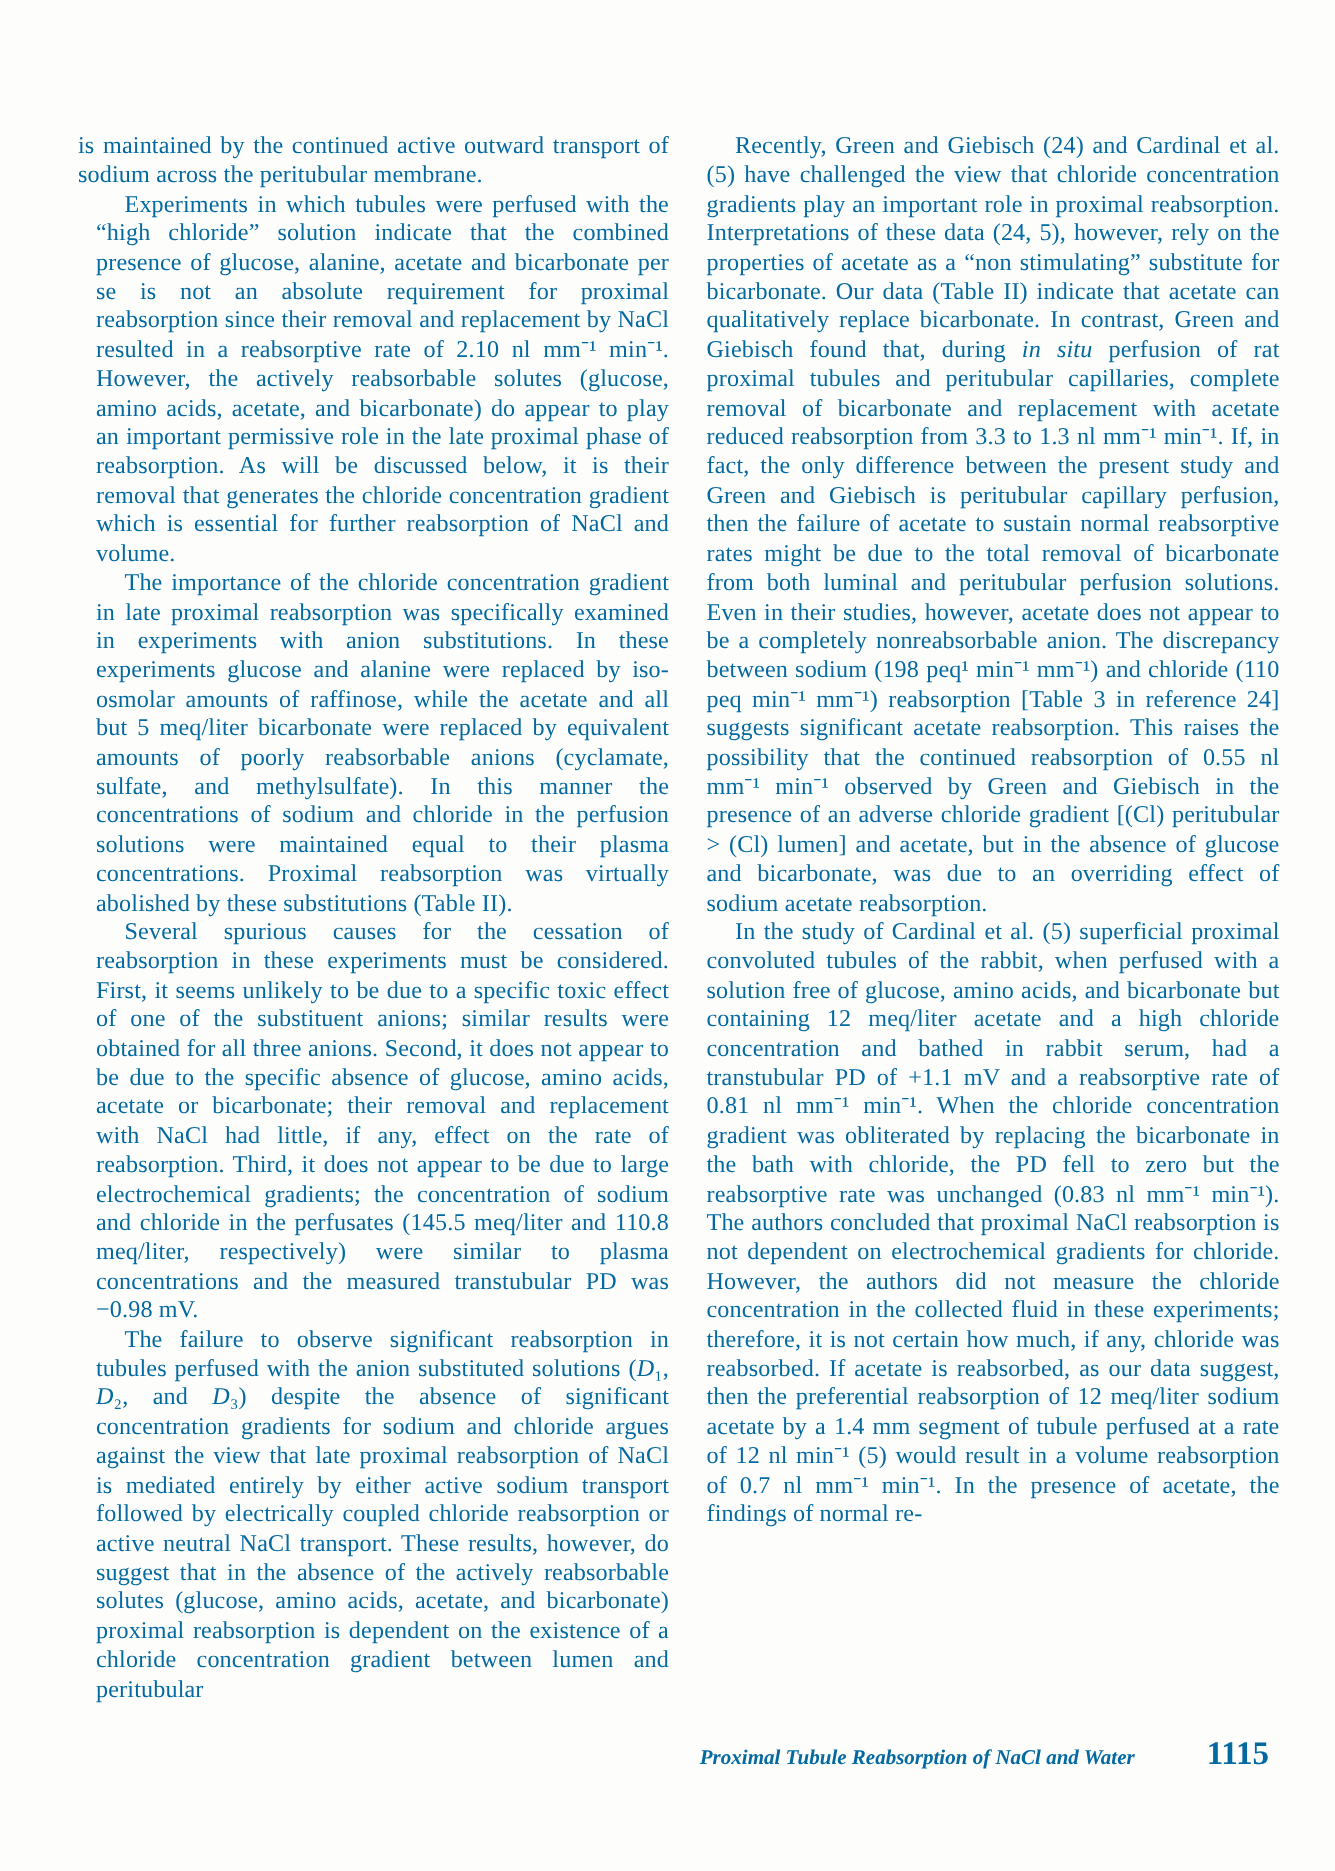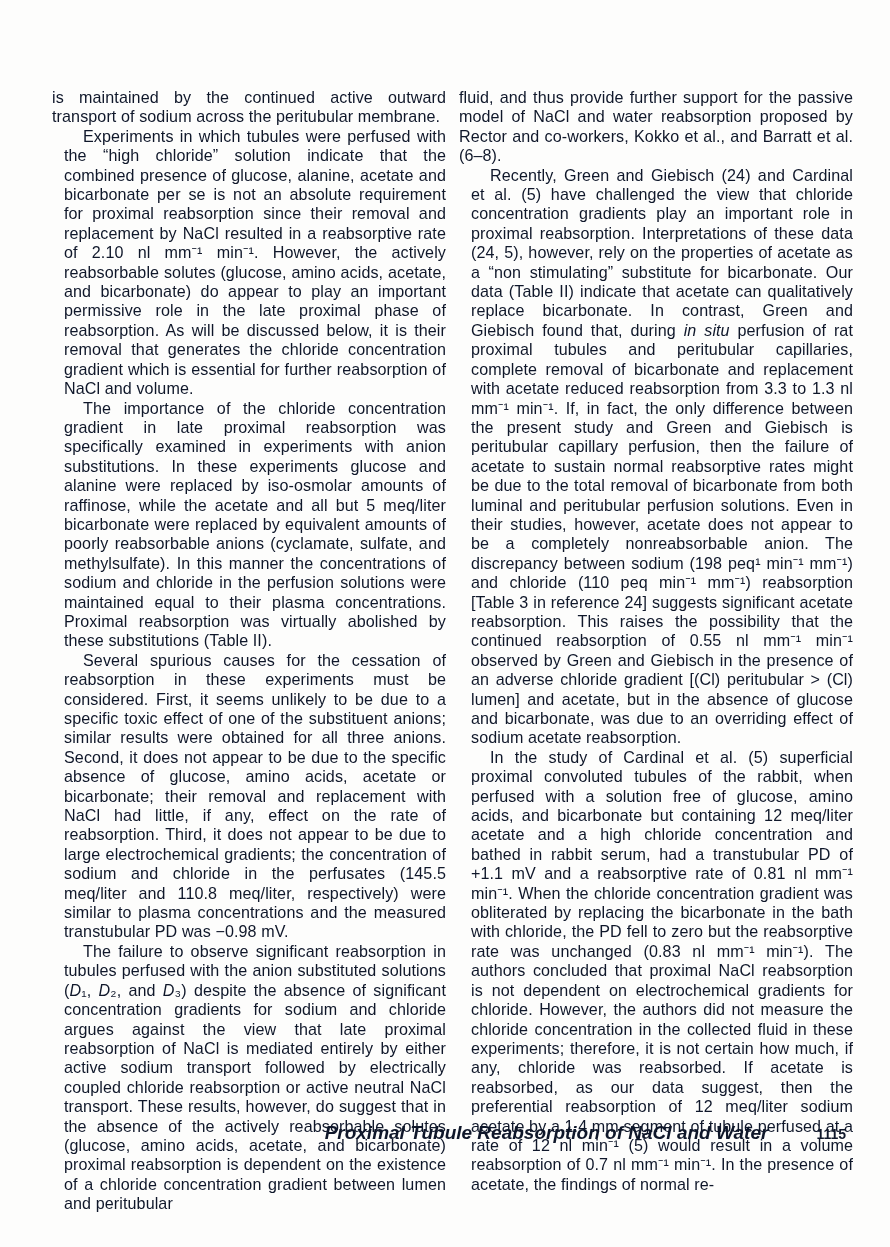--- a/index.html
+++ b/index.html
@@ -5,22 +5,22 @@
   html, body {
     margin: 0;
     padding: 0;
     background: #ffffff;
   }
   .page {
     position: relative;
     width: 890px;
     height: 1247px;
     background: #fdfdfc;
-    color: #0f172a;
-    font-family: Liberation Sans, sans-serif;
+    color: #0369a1;
+    font-family: Liberation Serif, serif;
     overflow: hidden;
   }
   .columns {
     position: absolute;
     top: 88px;
     left: 52px;
     display: flex;
     gap: 13px;
   }
   .col {
@@ -47,41 +47,41 @@
     top: 1122px;
     width: 794px;
     display: flex;
     justify-content: flex-end;
     align-items: baseline;
     gap: 48px;
   }
   .running-title {
     font-style: italic;
     font-weight: 700;
-    font-size: 19px;
+    font-size: 14px;
+    margin-top: 43px;
   }
   .page-number {
     font-weight: 700;
-    font-size: 14px;
+    font-size: 22px;
   }
 </style>
 </head>
 <body>
 
 <div class="page">
   <div class="columns">
     <div class="col">
         <p class="para"><span>is maintained by the continued active outward transport of sodium across the peritubular membrane.</span></p>
         <p class="para indent"><span>Experiments in which tubules were perfused with the “high chloride” solution indicate that the combined presence of glucose, alanine, acetate and bicarbonate per se is not an absolute requirement for proximal reabsorption since their removal and replacement by NaCl resulted in a reabsorptive rate of 2.10 nl mm⁻¹ min⁻¹. However, the actively reabsorbable solutes (glucose, amino acids, acetate, and bicarbonate) do appear to play an important permissive role in the late proximal phase of reabsorption. As will be discussed below, it is their removal that generates the chloride concentration gradient which is essential for further reabsorption of NaCl and volume.</span></p>
         <p class="para indent"><span>The importance of the chloride concentration gradient in late proximal reabsorption was specifically examined in experiments with anion substitutions. In these experiments glucose and alanine were replaced by iso-osmolar amounts of raffinose, while the acetate and all but 5 meq/liter bicarbonate were replaced by equivalent amounts of poorly reabsorbable anions (cyclamate, sulfate, and methylsulfate). In this manner the concentrations of sodium and chloride in the perfusion solutions were maintained equal to their plasma concentrations. Proximal reabsorption was virtually abolished by these substitutions (Table II).</span></p>
         <p class="para indent"><span>Several spurious causes for the cessation of reabsorption in these experiments must be considered. First, it seems unlikely to be due to a specific toxic effect of one of the substituent anions; similar results were obtained for all three anions. Second, it does not appear to be due to the specific absence of glucose, amino acids, acetate or bicarbonate; their removal and replacement with NaCl had little, if any, effect on the rate of reabsorption. Third, it does not appear to be due to large electrochemical gradients; the concentration of sodium and chloride in the perfusates (145.5 meq/liter and 110.8 meq/liter, respectively) were similar to plasma concentrations and the measured transtubular PD was −0.98 mV.</span></p>
         <p class="para indent"><span>The failure to observe significant reabsorption in tubules perfused with the anion substituted solutions (</span><i>D</i><span>₁, </span><i>D</i><span>₂, and </span><i>D</i><span>₃) despite the absence of significant concentration gradients for sodium and chloride argues against the view that late proximal reabsorption of NaCl is mediated entirely by either active sodium transport followed by electrically coupled chloride reabsorption or active neutral NaCl transport. These results, however, do suggest that in the absence of the actively reabsorbable solutes (glucose, amino acids, acetate, and bicarbonate) proximal reabsorption is dependent on the existence of a chloride concentration gradient between lumen and peritubular</span></p>
       </div>
     <div class="col">
-        <p class="para"><span>fluid, and thus provide further support for the passive model of NaCl and water reabsorption proposed by Rector and co-workers, Kokko et al., and Barratt et al. (6–8).</span></p>
         <p class="para indent"><span>Recently, Green and Giebisch (24) and Cardinal et al. (5) have challenged the view that chloride concentration gradients play an important role in proximal reabsorption. Interpretations of these data (24, 5), however, rely on the properties of acetate as a “non stimulating” substitute for bicarbonate. Our data (Table II) indicate that acetate can qualitatively replace bicarbonate. In contrast, Green and Giebisch found that, during </span><i>in situ</i><span> perfusion of rat proximal tubules and peritubular capillaries, complete removal of bicarbonate and replacement with acetate reduced reabsorption from 3.3 to 1.3 nl mm⁻¹ min⁻¹. If, in fact, the only difference between the present study and Green and Giebisch is peritubular capillary perfusion, then the failure of acetate to sustain normal reabsorptive rates might be due to the total removal of bicarbonate from both luminal and peritubular perfusion solutions. Even in their studies, however, acetate does not appear to be a completely nonreabsorbable anion. The discrepancy between sodium (198 peq¹ min⁻¹ mm⁻¹) and chloride (110 peq min⁻¹ mm⁻¹) reabsorption [Table 3 in reference 24] suggests significant acetate reabsorption. This raises the possibility that the continued reabsorption of 0.55 nl mm⁻¹ min⁻¹ observed by Green and Giebisch in the presence of an adverse chloride gradient [(Cl) peritubular &gt; (Cl) lumen] and acetate, but in the absence of glucose and bicarbonate, was due to an overriding effect of sodium acetate reabsorption.</span></p>
         <p class="para indent"><span>In the study of Cardinal et al. (5) superficial proximal convoluted tubules of the rabbit, when perfused with a solution free of glucose, amino acids, and bicarbonate but containing 12 meq/liter acetate and a high chloride concentration and bathed in rabbit serum, had a transtubular PD of +1.1 mV and a reabsorptive rate of 0.81 nl mm⁻¹ min⁻¹. When the chloride concentration gradient was obliterated by replacing the bicarbonate in the bath with chloride, the PD fell to zero but the reabsorptive rate was unchanged (0.83 nl mm⁻¹ min⁻¹). The authors concluded that proximal NaCl reabsorption is not dependent on electrochemical gradients for chloride. However, the authors did not measure the chloride concentration in the collected fluid in these experiments; therefore, it is not certain how much, if any, chloride was reabsorbed. If acetate is reabsorbed, as our data suggest, then the preferential reabsorption of 12 meq/liter sodium acetate by a 1.4 mm segment of tubule perfused at a rate of 12 nl min⁻¹ (5) would result in a volume reabsorption of 0.7 nl mm⁻¹ min⁻¹. In the presence of acetate, the findings of normal re-</span></p>
       </div>
   </div>
   <div class="footer">
     <span class="running-title">Proximal Tubule Reabsorption of NaCl and Water</span>
     <span class="page-number">1115</span>
   </div>
 </div>
 

